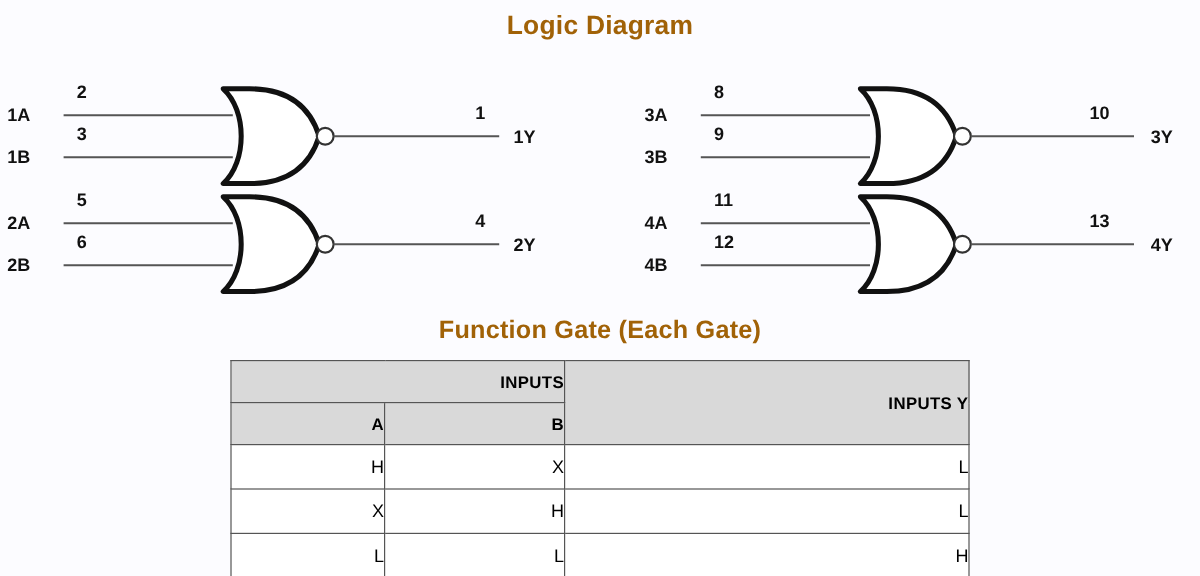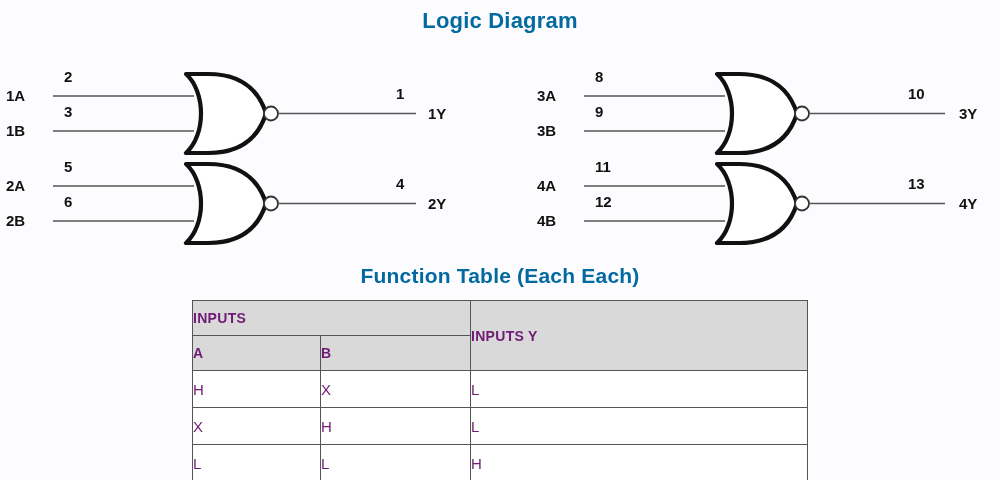--- a/index.html
+++ b/index.html
@@ -11,21 +11,21 @@
     position:relative;
     overflow:hidden;
   }
   .stage{position:relative;width:1000px;height:480px;}
 
   .title{
     position:absolute;
     left:0;right:0;
     text-align:center;
     font-weight:bold;
-    color:#0369a1;
+    color:#a16207;
     letter-spacing:.2px;
   }
   #logic-title{top:8px;font-size:22px;}
   #table-title{top:264px;font-size:21px;}
 
   
   #logic-svg{position:absolute;left:0;top:44px;}
 
   .pin-num{
     font-family:"Liberation Sans", sans-serif;
@@ -43,23 +43,23 @@
   #func-table{
     position:absolute;
     left:192px;top:300px;
     width:615px;
     border-collapse:collapse;
     table-layout:fixed;
     background:#fff;
   }
   #func-table th,#func-table td{
     border:1.5px solid #555;
-    text-align:left;
+    text-align:right;
     font-size:14px;
-    color:#701a75;
+    color:#000000;
     padding:0;
   }
   #func-table thead th{
     background:#d9d9d9;
     font-weight:bold;
     letter-spacing:.3px;
   }
   .hdr-top{height:34px;font-size:14px;}
   .hdr-sub{height:34px;font-size:15px;}
   .hdr-out{font-size:14px;}
@@ -132,21 +132,21 @@
       <line class="wire" x1="584" y1="142" x2="725" y2="142"></line>
       <line class="wire" x1="584" y1="177" x2="725" y2="177"></line>
       <path class="gate-body" d="M717,120 C737,138 737,181 717,199 L739,199 C771,199 789,185 797,159.5 C789,134 771,120 739,120 Z"></path>
       <circle class="bubble" cx="802" cy="159.5" r="7"></circle>
       <line class="wire" x1="809" y1="159.5" x2="945" y2="159.5"></line>
       <text class="pin-num" x="908" y="145">13</text>
       <text class="port-lbl" x="959" y="165">4Y</text>
     </g>
   </svg>
 
-  <div class="title" id="table-title">Function Table (Each Each)</div>
+  <div class="title" id="table-title">Function Gate (Each Gate)</div>
 
   <table id="func-table">
     <colgroup>
       <col class="col-a">
         <col class="col-b">
         <col class="col-y">
     </colgroup>
     <thead>
       <tr>
         <th class="hdr-top" colspan="2">INPUTS</th>

